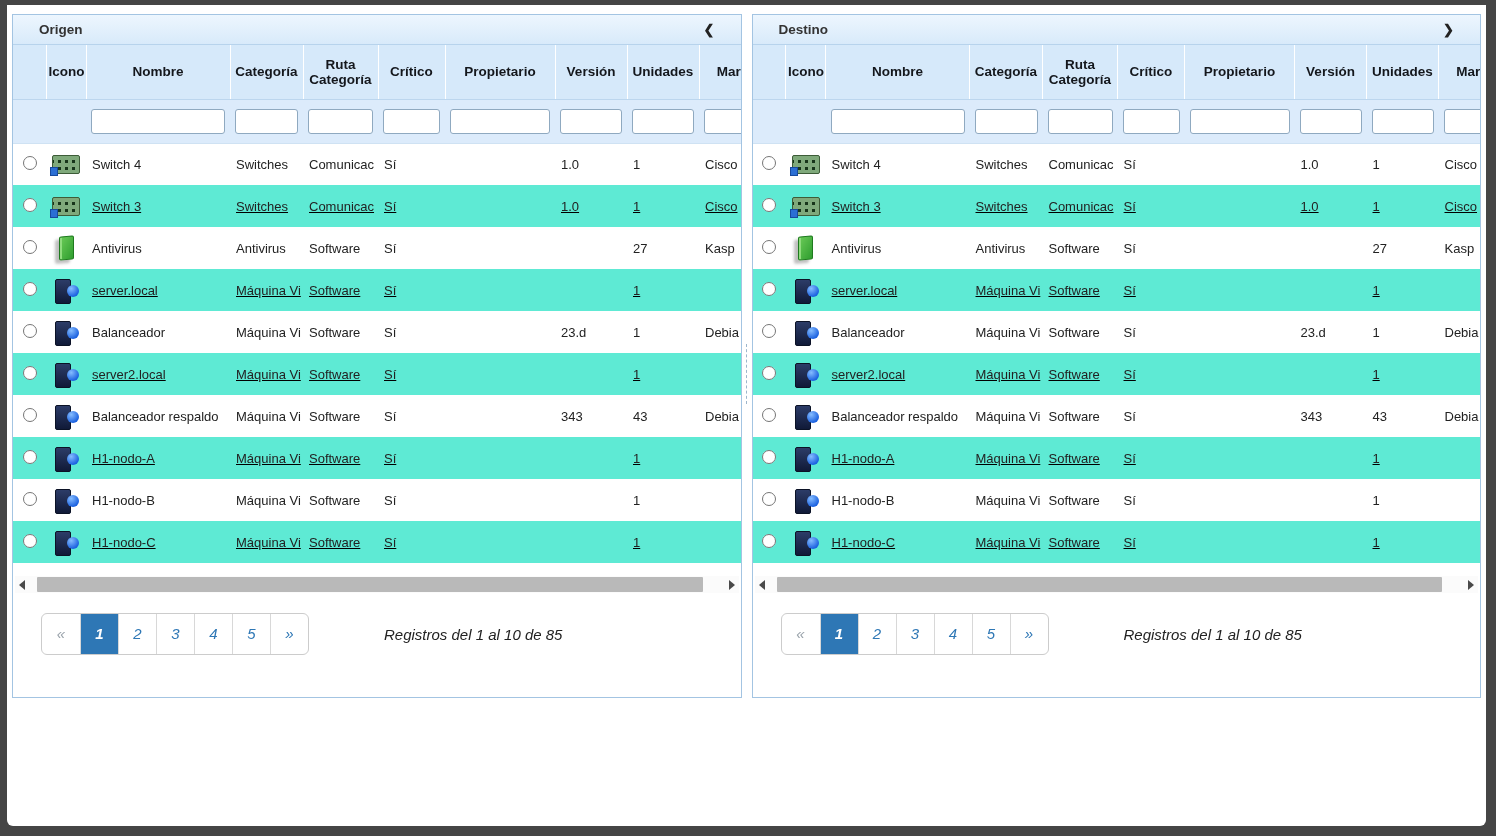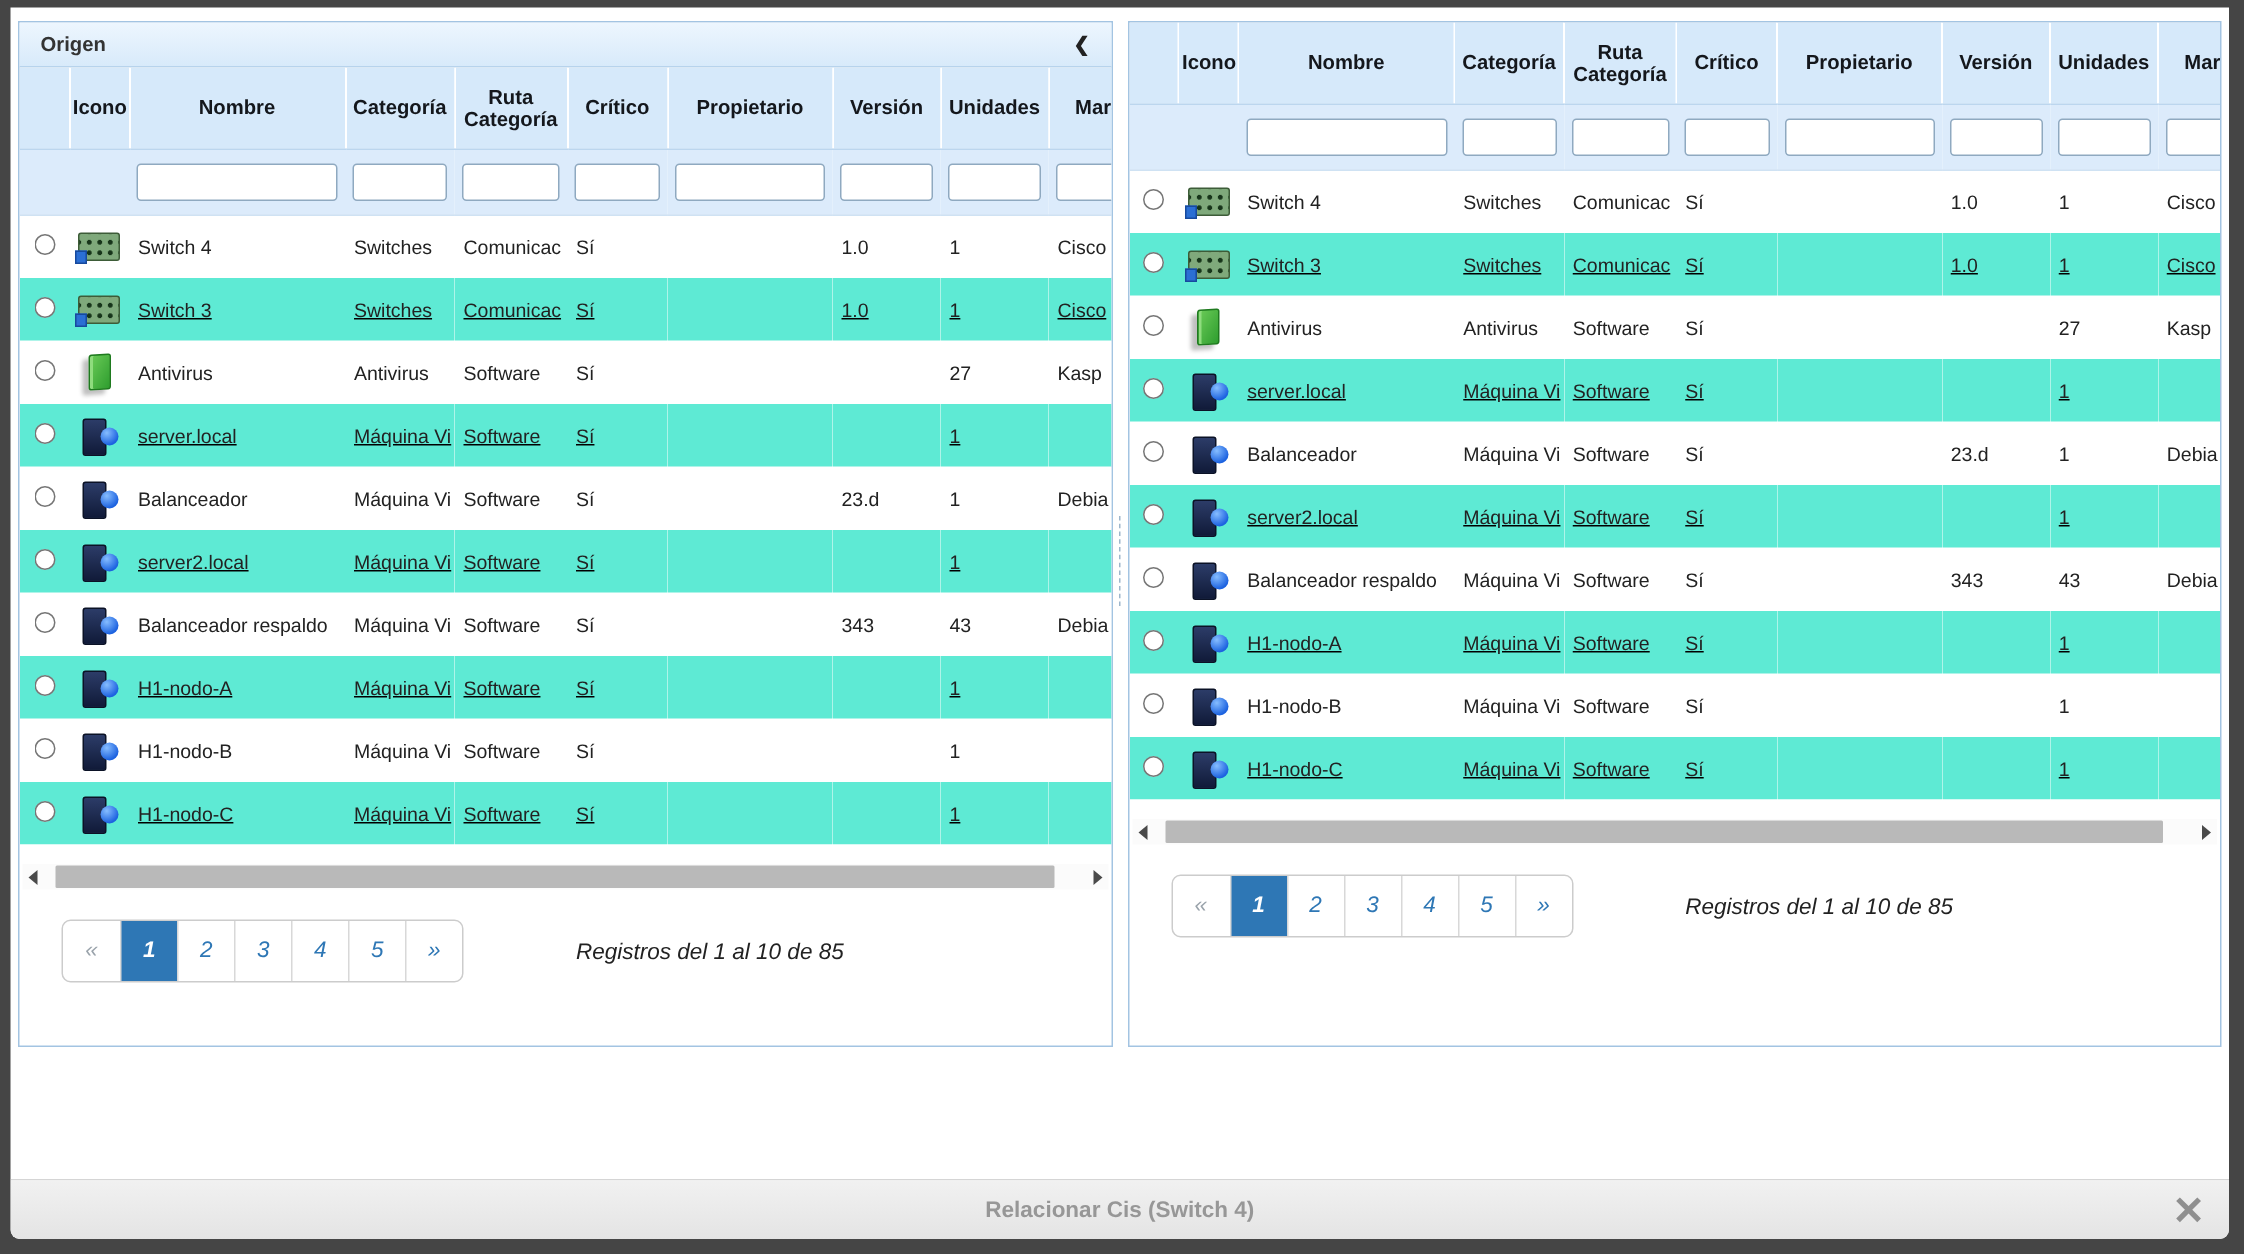--- a/index.html
+++ b/index.html
@@ -37,21 +37,21 @@
     flex:1; height:684px; border:1px solid #a3c4e2; background:#fff;
     display:flex; flex-direction:column; overflow:hidden;
   }
   .gutter { width:10px; position:relative; }
   .gutter::before {
     content:""; position:absolute; left:4px; top:330px; height:60px;
     border-left:1px dashed #9db6cc;
   }
   .panel-head {
     height:30px; flex:0 0 30px; display:flex; align-items:center;
-    justify-content:space-between; padding:0 14px;
+    justify-content:space-between; padding:0 26px;
     background:linear-gradient(#edf6fe,#d8eafa);
     border-bottom:1px solid #b7d3ec;
     font-weight:bold; font-size:13.5px; color:#333;
   }
   .collapse { font-size:13px; font-weight:bold; color:#222; cursor:pointer; }
 
   
   .grid-clip { overflow:hidden; width:100%; flex:0 0 auto; }
   table.grid { width:760px; table-layout:fixed; border-collapse:collapse; }
   col.c0{width:33px} col.c1{width:40px} col.c2{width:144px} col.c3{width:73px}
@@ -347,20 +347,24 @@
               <span class="page-cell">5</span>
               <span class="page-cell">»</span>
             </div>
           <span class="summary">Registros del 1 al 10 de 85</span>
         </div>
       </div>
 
       <div class="gutter"></div>
 
       <div class="panel">
+        <div class="panel-head">
+          <span>Destino</span>
+          <span class="collapse">❯</span>
+        </div>
         <div class="grid-clip">
           <table class="grid">
             <colgroup>
                 <col class="c0">
                 <col class="c1">
                 <col class="c2">
                 <col class="c3">
                 <col class="c4">
                 <col class="c5">
                 <col class="c6">
@@ -533,17 +537,13 @@
               <span class="page-cell">5</span>
               <span class="page-cell">»</span>
             </div>
           <span class="summary">Registros del 1 al 10 de 85</span>
         </div>
       </div>
 
     </div>
   </div>
 
-  <div class="footer">
-    <span class="footer-title">Relacionar Cis (Switch 4)</span>
-    <span class="close-x">✕</span>
-  </div>
 </div>
 
 </body></html>

